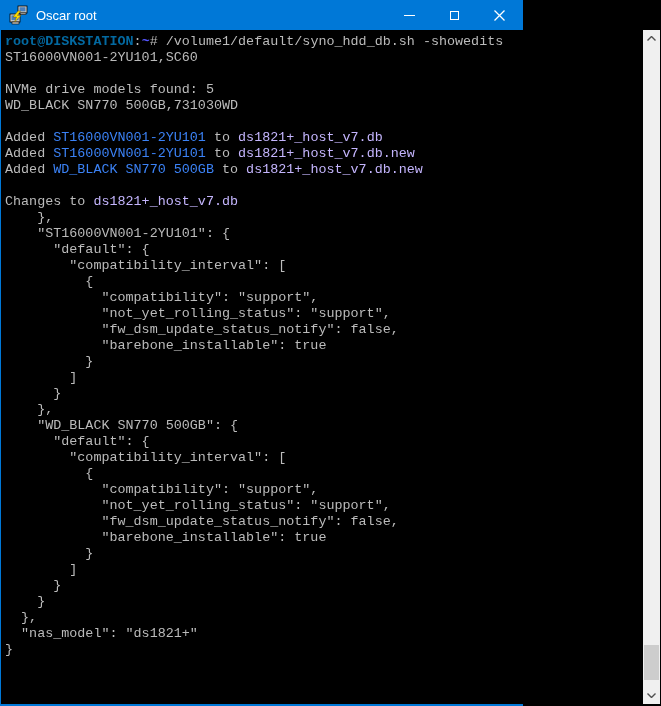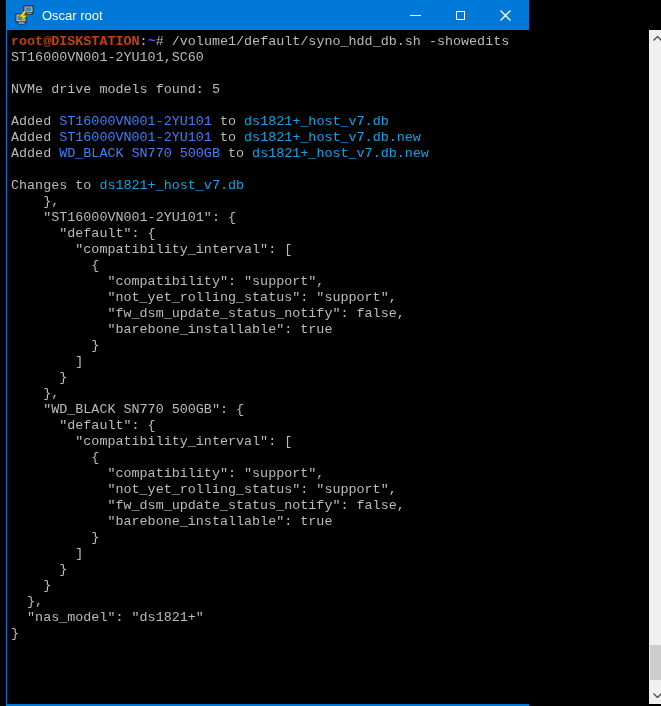--- a/index.html
+++ b/index.html
@@ -7,21 +7,20 @@
   body { font-family: "Liberation Sans", sans-serif; }
 
   .window {
     position: relative;
     width: 523px;
     height: 706px;
     border-left: 1px solid #0078D7;
     border-right: 1px solid #0078D7;
     border-bottom: 2px solid #0078D7;
     background: #000;
-    margin-left: 6px;
   }
 
   
   .titlebar {
     height: 30px;
     background: #0078D7;
     display: flex;
     align-items: center;
     color: #fff;
     user-select: none;
@@ -63,24 +62,24 @@
     font-size: 13.4px;
     color: #BBBBBB;
   }
   .term-line {
     height: 16px;
     line-height: 16px;
     white-space: pre;
     overflow: hidden;
   }
   .seg-default { color: #BBBBBB; }
-  .seg-green   { color: #c2410c; font-weight: bold; }
+  .seg-green   { color: #0369a1; font-weight: bold; }
   .seg-blue    { color: #5555FF; font-weight: bold; }
   .seg-yellow  { color: #3b82f6; }
-  .seg-cyan    { color: #0ea5e9; }
+  .seg-cyan    { color: #c4b5fd; }
 
   
   .scrollbar {
     position: absolute;
     top: 0; right: 0;
     width: 17px; height: 674px;
     background: #F0F0F0;
   }
   .sb-btn {
     position: absolute;
@@ -133,20 +132,21 @@
       </div>
     </div>
   </div>
 
   <div class="terminal">
     <div class="term-output">
         <div class="term-line"><span class="seg-green">root@DISKSTATION</span><span class="seg-default">:</span><span class="seg-blue">~</span><span class="seg-default"># /volume1/default/syno_hdd_db.sh -showedits</span></div>
         <div class="term-line"><span class="seg-default">ST16000VN001-2YU101,SC60</span></div>
         <div class="term-line"></div>
         <div class="term-line"><span class="seg-default">NVMe drive models found: 5</span></div>
+        <div class="term-line"><span class="seg-default">WD_BLACK SN770 500GB,731030WD</span></div>
         <div class="term-line"></div>
         <div class="term-line"><span class="seg-default">Added </span><span class="seg-yellow">ST16000VN001-2YU101</span><span class="seg-default"> to </span><span class="seg-cyan">ds1821+_host_v7.db</span></div>
         <div class="term-line"><span class="seg-default">Added </span><span class="seg-yellow">ST16000VN001-2YU101</span><span class="seg-default"> to </span><span class="seg-cyan">ds1821+_host_v7.db.new</span></div>
         <div class="term-line"><span class="seg-default">Added </span><span class="seg-yellow">WD_BLACK SN770 500GB</span><span class="seg-default"> to </span><span class="seg-cyan">ds1821+_host_v7.db.new</span></div>
         <div class="term-line"></div>
         <div class="term-line"><span class="seg-default">Changes to </span><span class="seg-cyan">ds1821+_host_v7.db</span></div>
         <div class="term-line"><span class="seg-default">    },</span></div>
         <div class="term-line"><span class="seg-default">    "ST16000VN001-2YU101": {</span></div>
         <div class="term-line"><span class="seg-default">      "default": {</span></div>
         <div class="term-line"><span class="seg-default">        "compatibility_interval": [</span></div>

